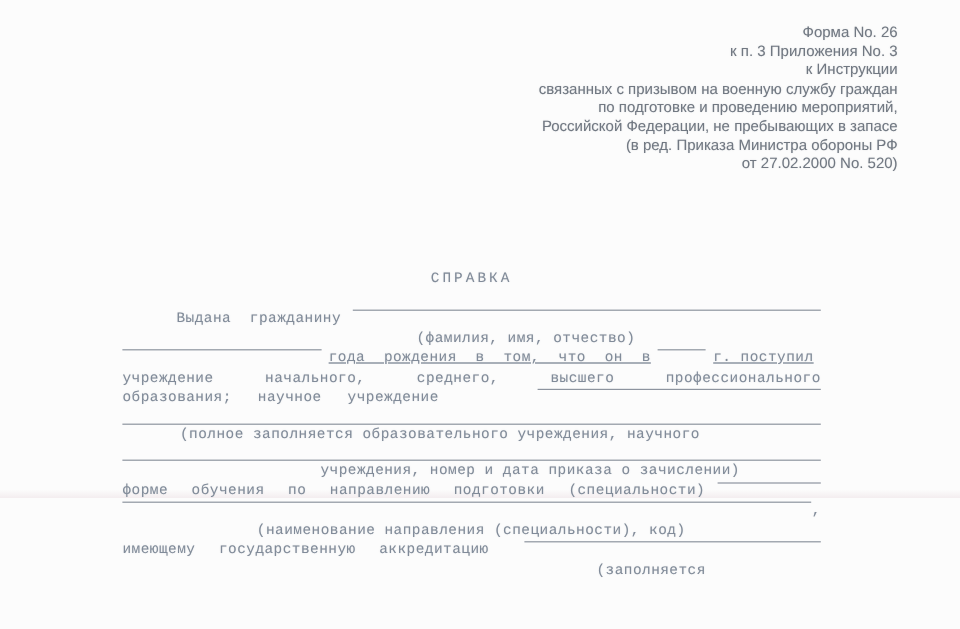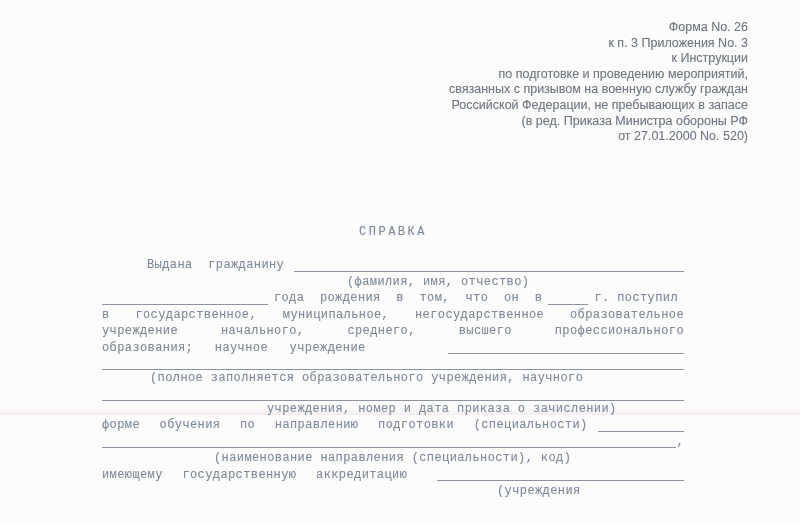--- a/index.html
+++ b/index.html
@@ -31,58 +31,58 @@
     white-space:nowrap;
   }
   
   .docbody{
     position:absolute;left:102px;top:224px;width:582px;
     font-size:12px;line-height:16.5px;letter-spacing:0.4px;
     color:var(--ink);
     text-shadow:0 0 1px rgba(129,139,153,0.35);
   }
   .row{height:16.5px;white-space:nowrap;}
-  .row.flex{display:flex;align-items:flex-end;}
+  .row.flex{display:flex;align-items:flex-start;}
   .title{text-align:center;letter-spacing:2.5px;}
   .cap{overflow:hidden;}
   .txt{display:inline-block;}
   .fill{
     display:block;height:2px;
     border-bottom:1.2px solid var(--line);
     margin-bottom:2px;
   }
   .flex1{flex:1;}
   .rule{border-bottom:1.2px solid var(--line);height:14px;}
   .w174{width:174px;} .w42{width:42px;}
   .ml10{margin-left:10px;} .ml30{margin-left:30px;} .ml82{margin-left:82px;}
-  .mx6{margin-left:6px;margin-right:6px;} .mx8{margin-left:8px;margin-right:8px;}
+  .mx6{margin-left:6px;margin-right:6px;text-decoration:underline;} .mx8{margin-left:8px;margin-right:8px;}
   .ind45{margin-left:45px;}
   .ws5{word-spacing:5px;} .ws8{word-spacing:8px;} .ws12{word-spacing:12px;}
   .ws13{word-spacing:13px;} .ws14{word-spacing:14px;}
   .just{
     white-space:normal;
     text-align:justify;
     text-align-last:justify;
     overflow:hidden;
   }
 </style>
 </head>
 <body>
 
 <div class="paper">
 
   <div class="hdr">
     <div>Форма No. 26</div>
     <div>к п. 3 Приложения No. 3</div>
     <div>к Инструкции</div>
+    <div>связанных с призывом на военную службу граждан</div>
     <div>по подготовке и проведению мероприятий,</div>
-    <div>связанных с призывом на военную службу граждан</div>
     <div>Российской Федерации, не пребывающих в запасе</div>
     <div>(в ред. Приказа Министра обороны РФ</div>
-    <div>от 27.01.2000 No. 520)</div>
+    <div>от 27.02.2000 No. 520)</div>
   </div>
 
   <div class="docbody">
 
     <div class="row title">СПРАВКА</div>
 
     <div class="row"></div>
 
     <div class="row flex">
       <span class="txt ind45 ws8">Выдана гражданину</span>
@@ -91,21 +91,20 @@
 
     <div class="row cap" style="padding-left:245px">(фамилия, имя, отчество)</div>
 
     <div class="row flex">
       <span class="fill w174"></span>
       <span class="txt ws8 mx6">года рождения в том, что он в</span>
       <span class="fill w42"></span>
       <span class="txt mx6">г. поступил</span>
     </div>
 
-    <div class="row just">в государственное, муниципальное, негосударственное образовательное</div>
 
     <div class="row just">учреждение начального, среднего, высшего профессионального</div>
 
     <div class="row flex">
       <span class="txt ws14">образования; научное учреждение</span>
       <span class="fill flex1 ml82"></span>
     </div>
 
 
     <div class="row rule"></div>
@@ -127,16 +126,16 @@
       <span class="txt">,</span>
     </div>
 
     <div class="row cap" style="padding-left:112px">(наименование направления (специальности), код)</div>
 
     <div class="row flex">
       <span class="txt ws12">имеющему государственную аккредитацию</span>
       <span class="fill flex1 ml30"></span>
     </div>
 
-    <div class="row cap" style="padding-left:395px">(учреждения</div>
+    <div class="row cap" style="padding-left:395px">(заполняется</div>
 
   </div>
 </div>
 
 </body></html>

